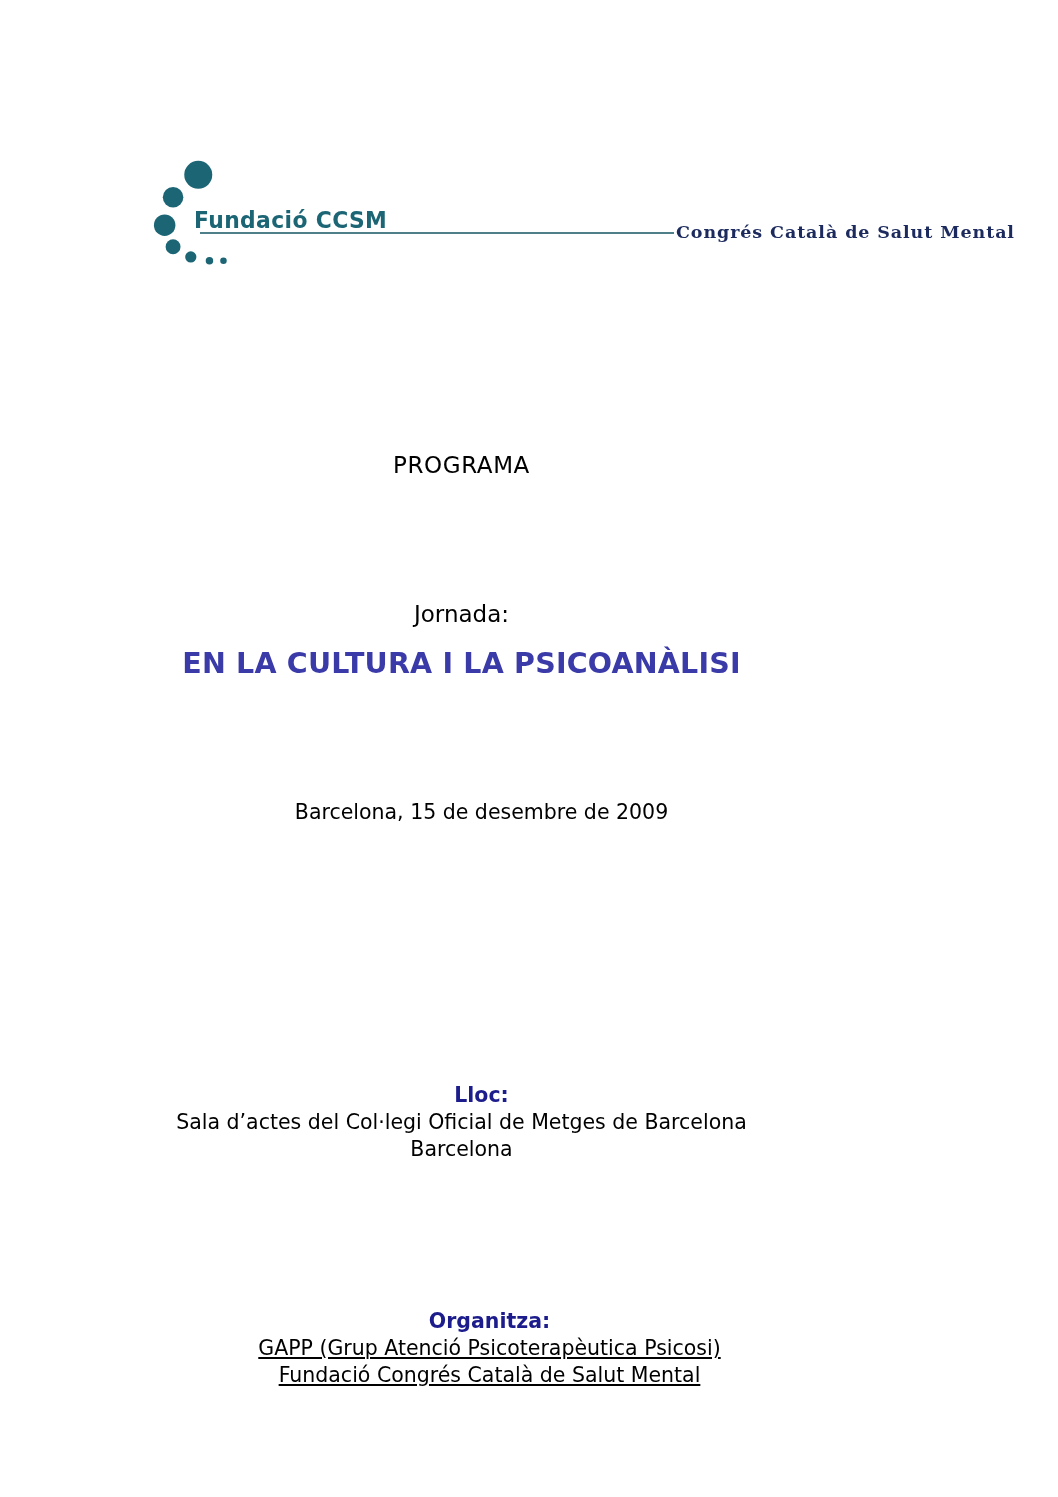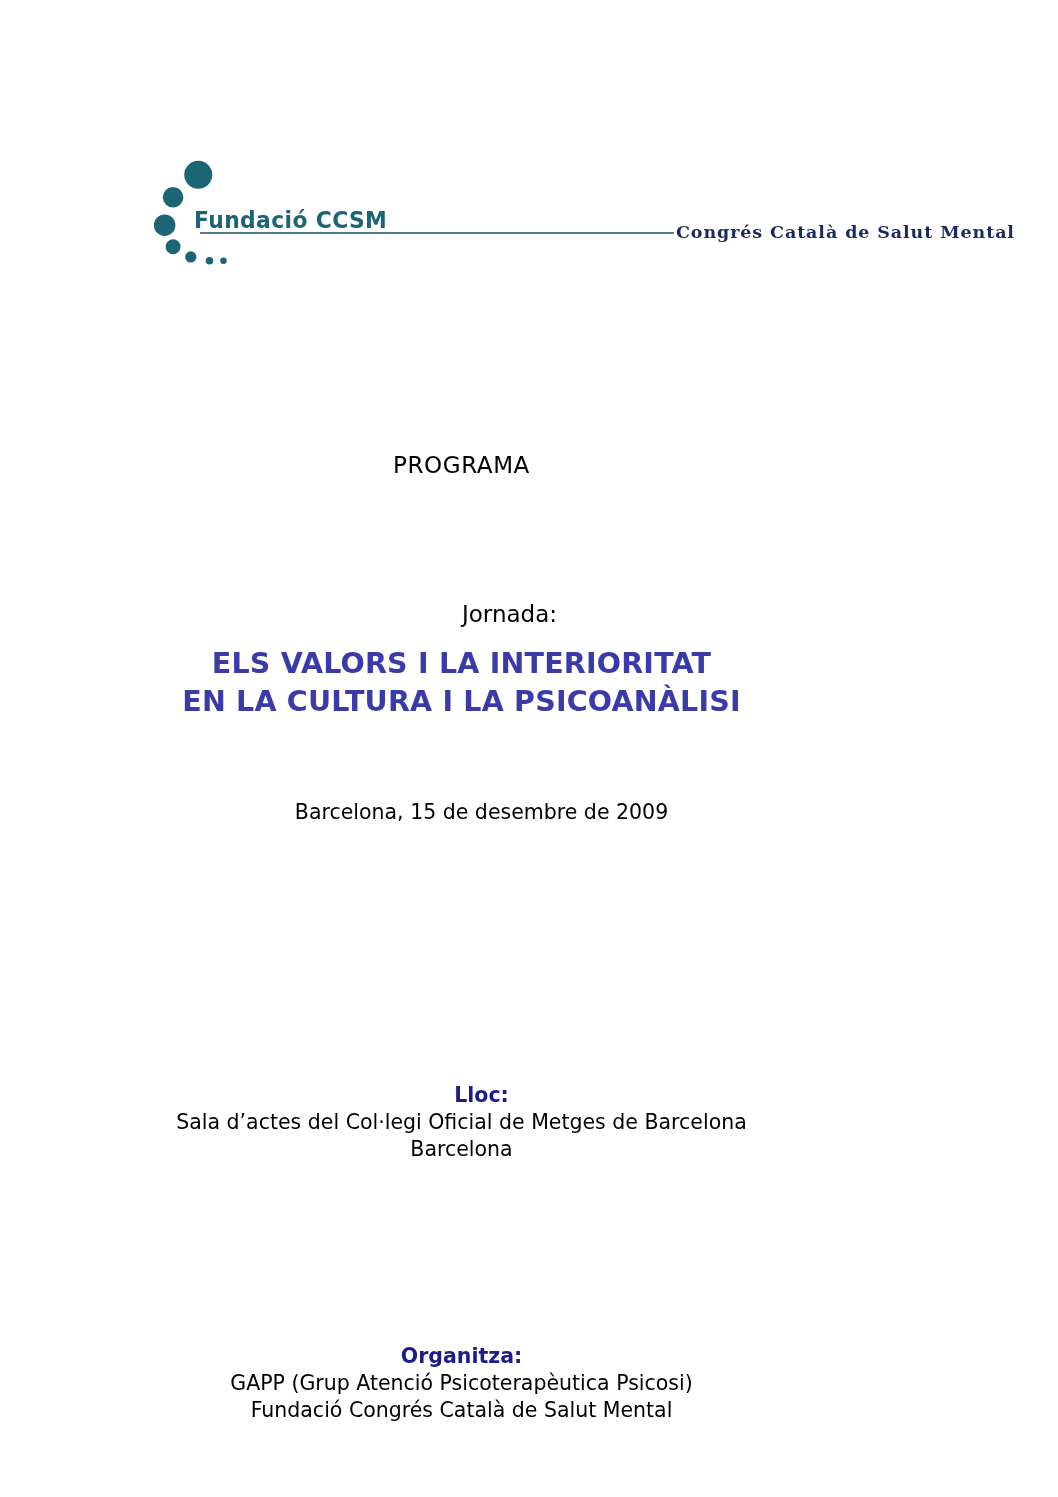--- a/index.html
+++ b/index.html
@@ -97,21 +97,20 @@
     top: 452px;
     font-size: 23px;
     letter-spacing: 0.6px;
     color: #000000;
   }
 
   .jornada {
     top: 601px;
     font-size: 23px;
     color: #000000;
-    padding-left: 48px;
   }
 
   .main-title {
     top: 645px;
     font-size: 28.5px;
     font-weight: bold;
     line-height: 38px;
     letter-spacing: 0.2px;
     color: #3a3aa8;
   }
@@ -133,32 +132,33 @@
   .venue .heading {
     display: block;
     font-weight: bold;
     color: #1c1c8c;
     font-size: 20.5px;
     margin-left: 40px;
   }
   .venue .vline { display: block; }
 
   .organizer {
-    top: 1343px;
+    top: 1308px;
     font-size: 20.5px;
     line-height: 27px;
     color: #000000;
+    padding-left: 28px;
   }
   .organizer .heading {
     display: block;
     font-weight: bold;
     color: #1c1c8c;
     font-size: 20.5px;
   }
-  .organizer .oline { display: block; }
+  .organizer .oline { display: block; text-decoration: underline; }
 </style>
 </head>
 <body>
 
 <div class="page">
 
   <div class="letterhead">
 
     <div class="logo-block">
       <svg class="logo-dots" viewBox="0 0 100 120" aria-hidden="true">
@@ -176,21 +176,20 @@
     <div class="header-rule"></div>
 
     <div class="tagline">Congrés Català de Salut Mental</div>
   </div>
 
   <div class="block programa">PROGRAMA</div>
 
   <div class="block jornada">Jornada:</div>
 
   <div class="block main-title">
-    <span class="tline">ELS VALORS I LA INTERIORITAT</span>
     <span class="tline">EN LA CULTURA I LA PSICOANÀLISI</span>
   </div>
 
   <div class="block date-line">Barcelona, 15 de desembre de 2009</div>
 
   <div class="block venue">
     <span class="heading">Lloc:</span>
     <span class="vline">Sala d’actes del Col·legi Oficial de Metges de Barcelona</span>
     <span class="vline">Barcelona</span>
   </div>

